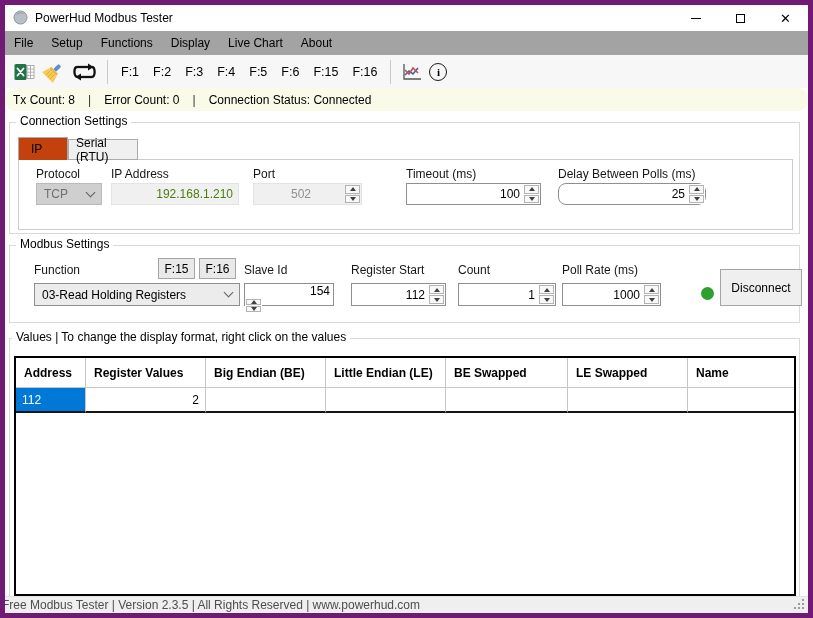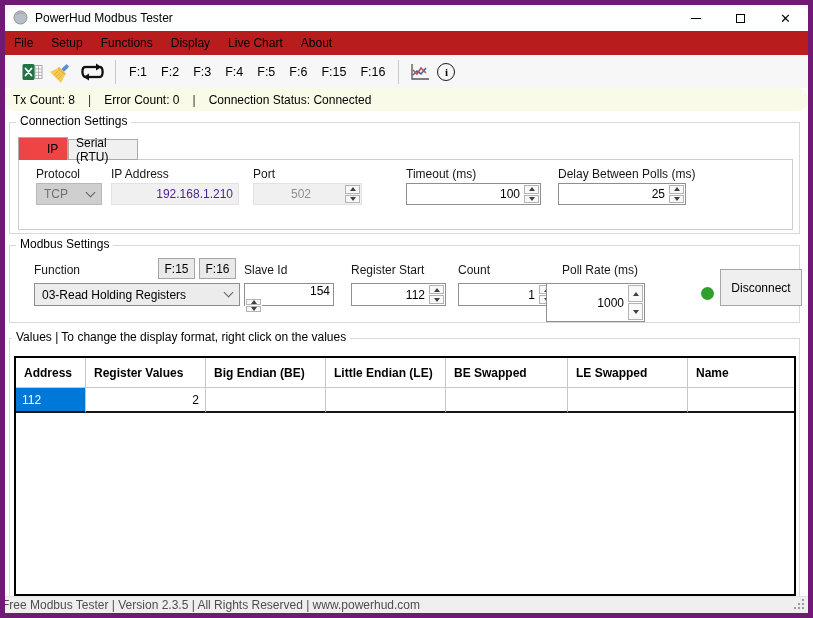--- a/index.html
+++ b/index.html
@@ -12,55 +12,55 @@
   .titlebar { position:absolute; top:0; left:0; right:0; height:26px; background:#fff; }
   .app-icon { position:absolute; left:8px; top:5px; width:15px; height:15px; }
   .title-text { position:absolute; left:30px; top:0; height:26px; display:flex; align-items:center; font-size:12px; }
   .win-btns { position:absolute; right:0; top:0; height:26px; display:flex; }
   .wbtn { width:45px; height:100%; display:flex; align-items:center; justify-content:center; }
   .min-glyph { width:10px; height:1px; background:#000; }
   .max-glyph { width:9px; height:9px; border:1px solid #000; }
   .close-glyph { font-size:13px; line-height:1; }
 
   
-  .menubar { position:absolute; top:26px; left:0; right:0; height:24px; background:#b91c1c; display:flex; align-items:center; }
+  .menubar { position:absolute; top:26px; left:0; right:0; height:24px; background:#a3a3a3; display:flex; align-items:center; }
   .menu-item { padding:0 9px; height:100%; display:flex; align-items:center; font-size:12px; }
 
   
-  .toolbar { position:absolute; top:50px; left:0; right:0; height:33px; background:#f7f7f7; display:flex; align-items:center; padding-left:14px; }
+  .toolbar { position:absolute; top:50px; left:0; right:0; height:33px; background:#f7f7f7; display:flex; align-items:center; padding-left:6px; }
   .ticon { display:flex; align-items:center; justify-content:center; margin:0 3px; }
   .tsep { width:1px; height:24px; background:#c9c9c9; margin:0 6px; }
   .tbtn { display:flex; align-items:center; justify-content:center; padding:0 7px; height:26px; font-size:12.5px; }
   .info-circle { width:18px; height:18px; border:1.6px solid #1a1a1a; border-radius:50%; display:flex; align-items:center; justify-content:center; font-weight:bold; font-size:11px; font-family:"Liberation Serif", serif; }
 
   
   .txbar { position:absolute; top:83px; left:0; right:0; height:23px; background:#fafae8; display:flex; align-items:center; padding-left:8px; font-size:12px; gap:13px;border-radius:10px; }
   .txsep { color:#333; }
 
   
   .gb { position:absolute; border:1px solid #d9d9d9; background:#fff; }
   .gb-label { position:absolute; top:-9px; left:6px; background:#fff; padding:0 4px; font-size:12px; white-space:nowrap; }
   .lbl { position:absolute; font-size:12px; color:#161616; white-space:nowrap; }
 
   
   .tab { position:absolute; font-size:12px; display:flex; align-items:center; }
-  .tab.active { background:#ef4444; border:1px solid #ababab; border-bottom:none; z-index:3; padding-left:28px; }
+  .tab.active { background:#c2410c; border:1px solid #ababab; border-bottom:none; z-index:3; padding-left:12px; }
   .tab.inactive { background:#f0f0f0; border:1px solid #ababab; padding-left:7px; z-index:2; }
   .tabpanel { position:absolute; border:1px solid #cdcdcd; background:#fff; z-index:1; }
 
   
   .combo { position:absolute; display:flex; align-items:center; font-size:12px; padding:0 7px; }
   .combo .combo-val { flex:1; }
   .combo.disabled { background:#cfcfcf; border:1px solid #b9b9b9; color:#6e6e6e; }
   .combo.enabled  { background:#ececec; border:1px solid #8f8f8f; color:#000; }
   .chev { width:7px; height:7px; border-right:1.6px solid #5f5f5f; border-bottom:1.6px solid #5f5f5f; transform:rotate(45deg); margin-left:6px; margin-top:-4px; flex:none; }
 
   
   .tinput { position:absolute; height:22px; font-size:12px; display:flex; align-items:center; justify-content:flex-end; padding-right:5px; }
-  .tinput.disabled { background:#f0f0f0; border:1px solid #e3e3e3; color:#4c1d95; }
+  .tinput.disabled { background:#f0f0f0; border:1px solid #e3e3e3; color:#4d7c0f; }
 
   
   .spin { position:absolute; display:flex; height:22px; background:#fff; border:1px solid #8f8f8f; }
   .spin.disabled { background:#f0f0f0; border-color:#e3e3e3; }
   .spin.disabled .spin-val { color:#8f8f8f; }
   .spin.disabled .spin-btns { background:#f0f0f0; }
   .spin-val { flex:1; font-size:12px; display:flex; align-items:center; justify-content:flex-end; padding-right:3px; }
   .spin-btns { width:17px; display:flex; flex-direction:column; gap:1px; padding:1px; background:#fff; }
   .sb { flex:1; border:1px solid #b3b3b3; background:#f8f8f8; display:flex; align-items:center; justify-content:center; }
   .tri-up { width:0; height:0; border-left:3px solid transparent; border-right:3px solid transparent; border-bottom:4px solid #3f3f3f; }
@@ -222,21 +222,21 @@
         <span class="sb">
             <i class="tri-up"></i>
           </span>
         <span class="sb">
             <i class="tri-dn"></i>
           </span>
       </span>
     </div>
 
     <span class="lbl" style="left:548px; top:44px; z-index:2;">Delay Between Polls (ms)</span>
-    <div class="spin" style="left:548px; top:60px; width:128px; z-index:2;">
+    <div class="spin" style="left:548px; top:60px; width:148px; z-index:2;border-radius:8px;">
       <span class="spin-val">25</span>
       <span class="spin-btns">
         <span class="sb">
             <i class="tri-up"></i>
           </span>
         <span class="sb">
             <i class="tri-dn"></i>
           </span>
       </span>
     </div>
@@ -286,21 +286,21 @@
         <span class="sb">
             <i class="tri-up"></i>
           </span>
         <span class="sb">
             <i class="tri-dn"></i>
           </span>
       </span>
     </div>
 
     <span class="lbl" style="left:552px; top:17px;">Poll Rate (ms)</span>
-    <div class="spin" style="left:536px; top:37px; width:99px; height:39px;">
+    <div class="spin" style="left:552px; top:37px; width:99px; height:23px;">
       <span class="spin-val">1000</span>
       <span class="spin-btns">
         <span class="sb">
             <i class="tri-up"></i>
           </span>
         <span class="sb">
             <i class="tri-dn"></i>
           </span>
       </span>
     </div>

